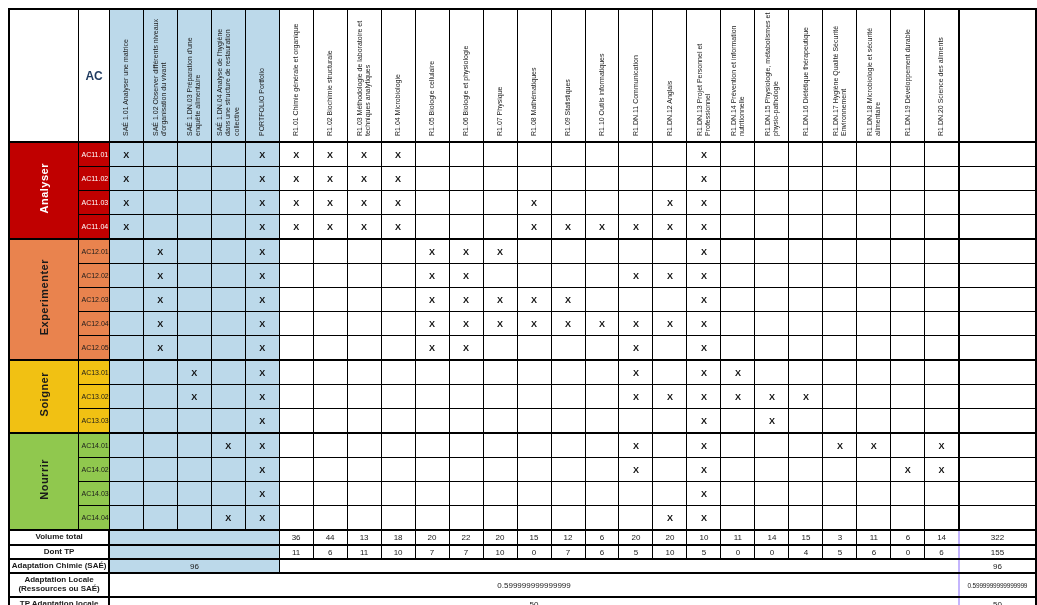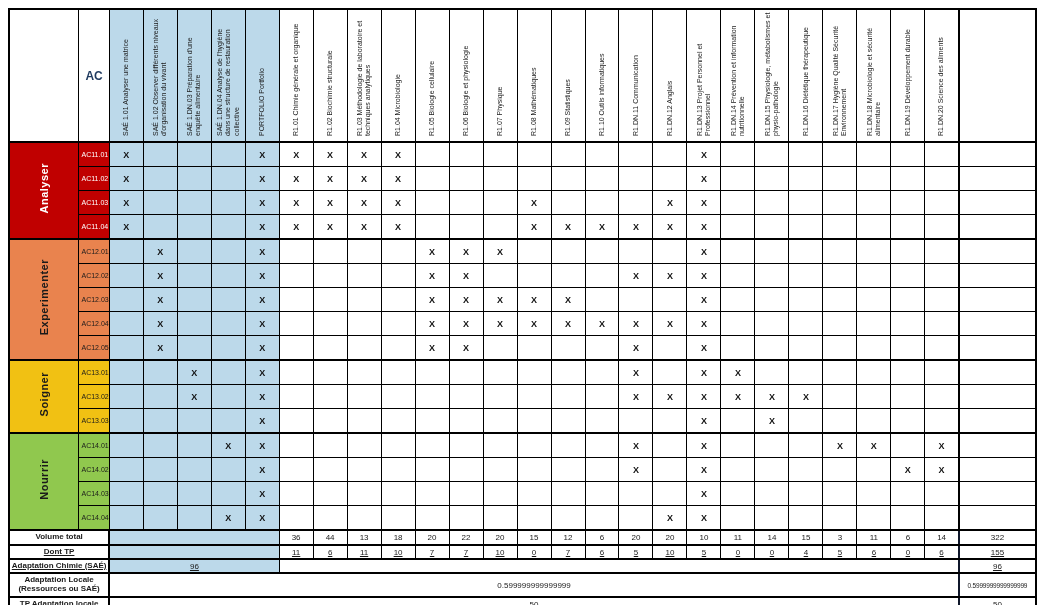--- a/index.html
+++ b/index.html
@@ -36,23 +36,23 @@
   .section-vtext {
     display:inline-block; writing-mode:vertical-rl; transform:rotate(180deg);
     font-weight:bold; font-size:11px; letter-spacing:0.5px;
   }
   tr.section-start td { border-top:2px solid #000; }
   td.total-col { border-left:2px solid #000; background:#fff; }
 
   
   tfoot td { border-top-width:2px; border-bottom-width:2px; font-size:8px; text-align:center; vertical-align:middle; }
   tfoot td.f-label { font-weight:bold; border-left:2px solid #000; border-right:2px solid #000; line-height:1.1; padding:0 1px; }
-  tfoot td.f-total { border-left:2px solid #0f172a;text-align:center; }
+  tfoot td.f-total { border-left:2px solid #c4b5fd;text-align:center; }
   tfoot tr.fr-s  td { height:13px; }
-  tfoot tr.fr-m  td { height:12px;text-decoration:underline; }
+  tfoot tr.fr-m  td { height:12px; }
   tfoot tr.fr-xl td { height:22px; }
   .tiny-num { font-size:6.5px; letter-spacing:-0.2px; }
 </style>
 </head>
 <body>
 
 <table>
   <colgroup>
       <col style="width: 70px;">
       <col style="width: 30px;">

